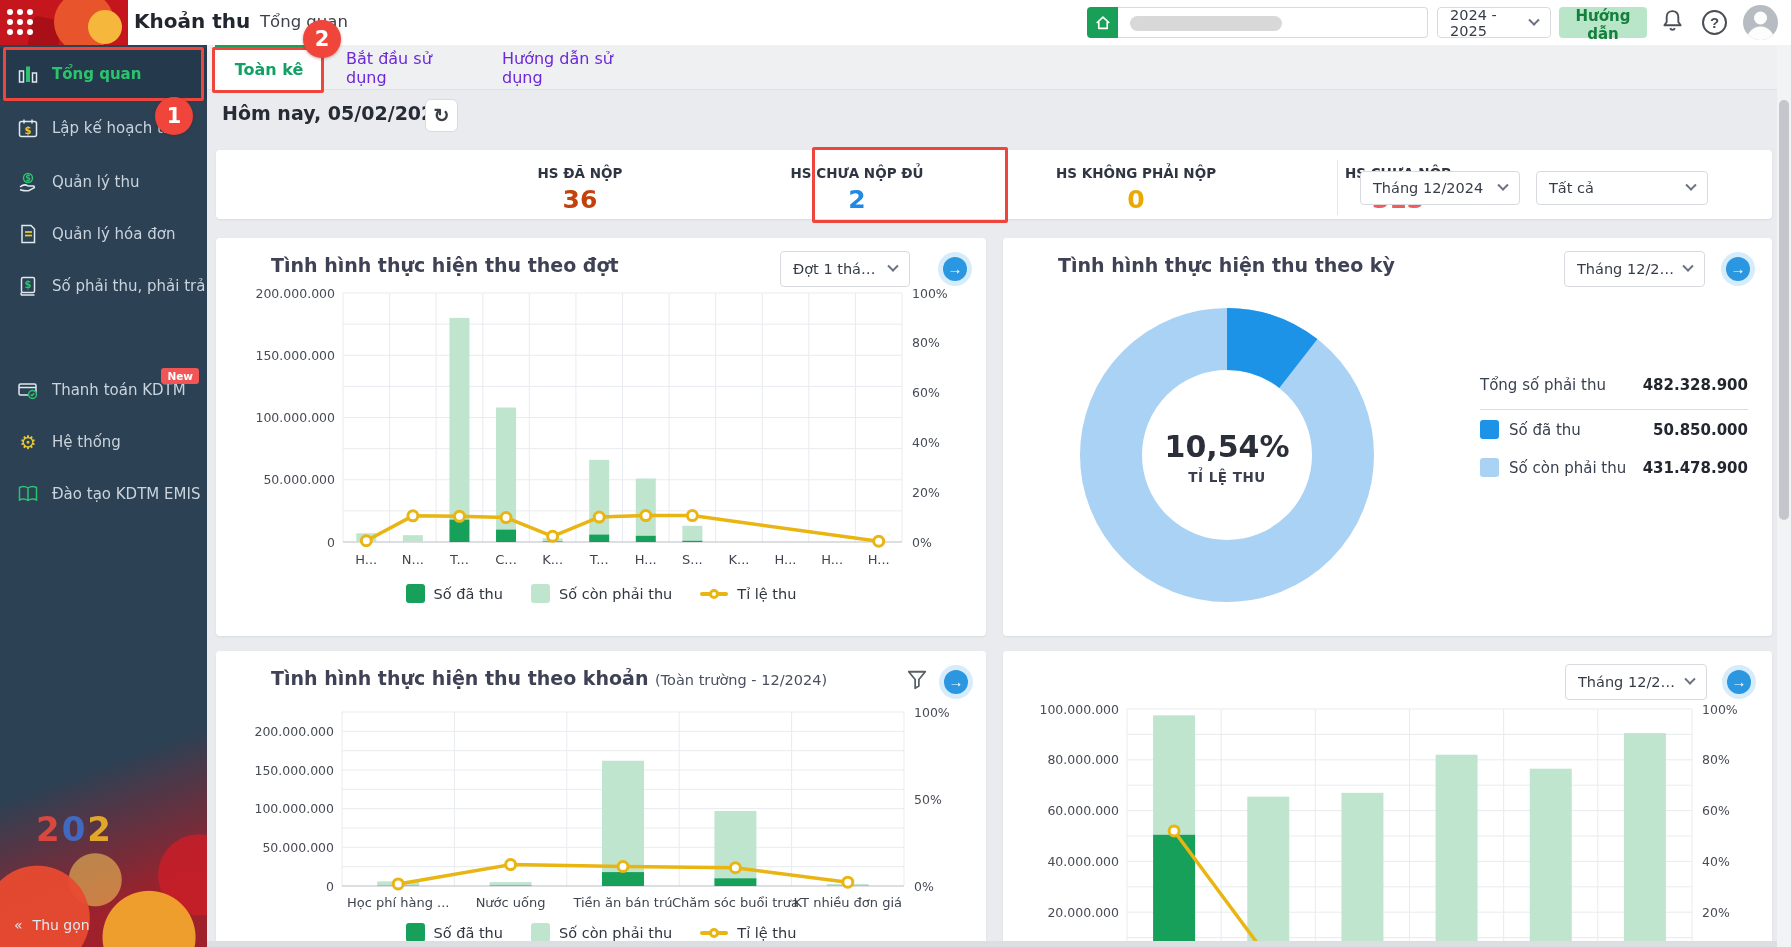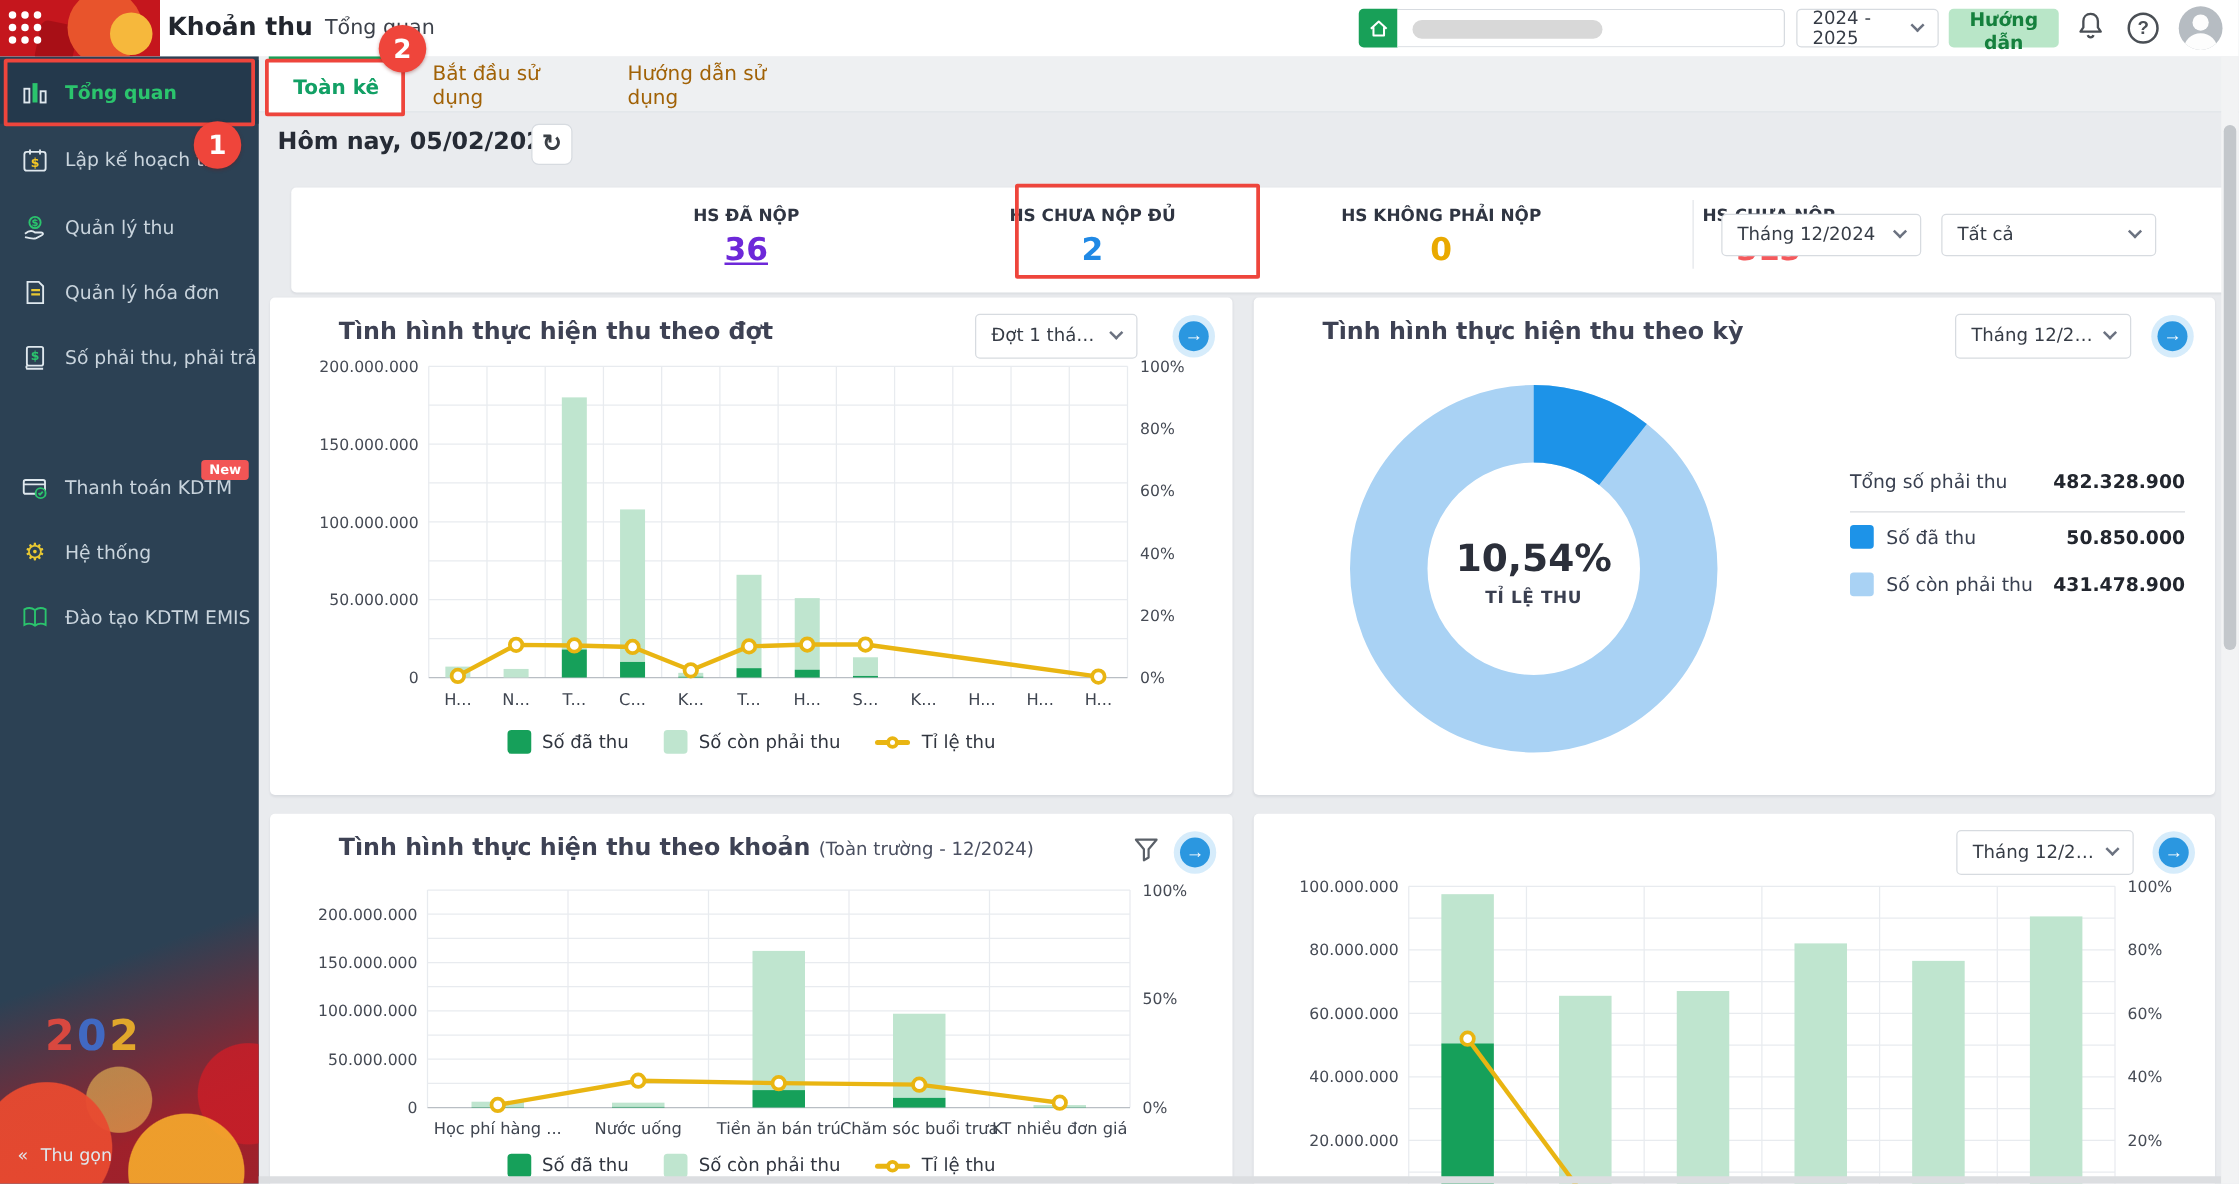--- a/index.html
+++ b/index.html
@@ -41,32 +41,32 @@
         radial-gradient(circle at 72% 96%, rgba(246,171,44,.9) 0 46px, rgba(246,171,44,0) 47px),
         radial-gradient(circle at 96% 70%, rgba(200,30,40,.85) 0 40px, rgba(200,30,40,0) 41px),
         radial-gradient(circle at 46% 72%, rgba(250,204,88,.55) 0 26px, rgba(250,204,88,0) 27px),
         linear-gradient(160deg, rgba(197,22,29,0) 30%, rgba(197,22,29,.75) 78%); }
   .decor-202 { position:absolute; left:36px; bottom:98px; font-size:34px; font-weight:bold; letter-spacing:2px; opacity:.9; }
   .decor-202 b:nth-child(1){color:#e84a3f;} .decor-202 b:nth-child(2){color:#3f6fd0;} .decor-202 b:nth-child(3){color:#f0b429;}
   .collapse-row { position:absolute; left:0; bottom:14px; width:207px; display:flex; align-items:center; gap:10px; padding-left:14px; color:#dfe8ee; font-size:14px; cursor:pointer; z-index:5; }
 
   
   .tabbar { position:absolute; left:207px; top:45px; width:1584px; height:45px; background:#eef0f2; border-bottom:1px solid #e0e3e7; z-index:10; }
-  .tab { position:absolute; top:0; height:45px; display:flex; align-items:center; justify-content:center; font-size:16px; color:#a16207; cursor:pointer; }
+  .tab { position:absolute; top:0; height:45px; display:flex; align-items:center; justify-content:center; font-size:16px; color:#6d28d9; cursor:pointer; }
   .tab.active { background:#fff; border-top:3px solid #18a058; color:#12a065; font-weight:bold; }
 
   
   .today-label { position:absolute; left:222px; top:102px; font-size:19px; font-weight:bold; color:#262b35; }
   .refresh-btn { position:absolute; left:425px; top:99px; width:33px; height:33px; background:#fff; border:1px solid #d7dbe0; border-radius:6px; font-size:19px; font-weight:bold; color:#3b4046; cursor:pointer; line-height:29px; }
   .panel { position:absolute; background:#fff; border-radius:4px; box-shadow:0 1px 2px rgba(30,40,60,.08); }
-  .stats-panel { left:233px; top:150px; width:1556px; height:84px;padding-left:40px; }
+  .stats-panel { left:216px; top:150px; width:1556px; height:69px;padding-left:40px; }
   .stat { position:absolute; top:0; width:260px; text-align:center; }
   .stat .lb { margin-top:15px; font-size:13.5px; font-weight:bold; color:#2f3542; }
   .stat .vl { margin-top:4px; font-size:25px; font-weight:bold; }
-  .c-green{color:#6d28d9;text-decoration:underline;} .c-blue{color:#2089e5;} .c-amber{color:#e9a900;} .c-red{color:#f4595c;}
+  .c-green{color:#c2410c;} .c-blue{color:#2089e5;} .c-amber{color:#e9a900;} .c-red{color:#f4595c;}
   .v-divider { position:absolute; left:1121px; top:10px; width:1px; height:55px; background:#e3e6ea; }
   .stats-select1 { position:absolute; left:1144px; top:21px; width:160px; height:34px; }
   .stats-select2 { position:absolute; left:1320px; top:21px; width:172px; height:34px; }
 
   .p1 { left:216px; top:238px; width:770px; height:398px; }
   .p2 { left:1003px; top:238px; width:769px; height:398px; }
   .p3 { left:216px; top:651px; width:770px; height:398px; }
   .p4 { left:1003px; top:651px; width:769px; height:398px; }
   .panel-title { position:absolute; left:24px; top:16px; font-size:19px; font-weight:bold; color:#3e4254;margin-left:31px; }
   .panel-sub { font-size:14.5px; font-weight:normal; color:#4a4f60; }

